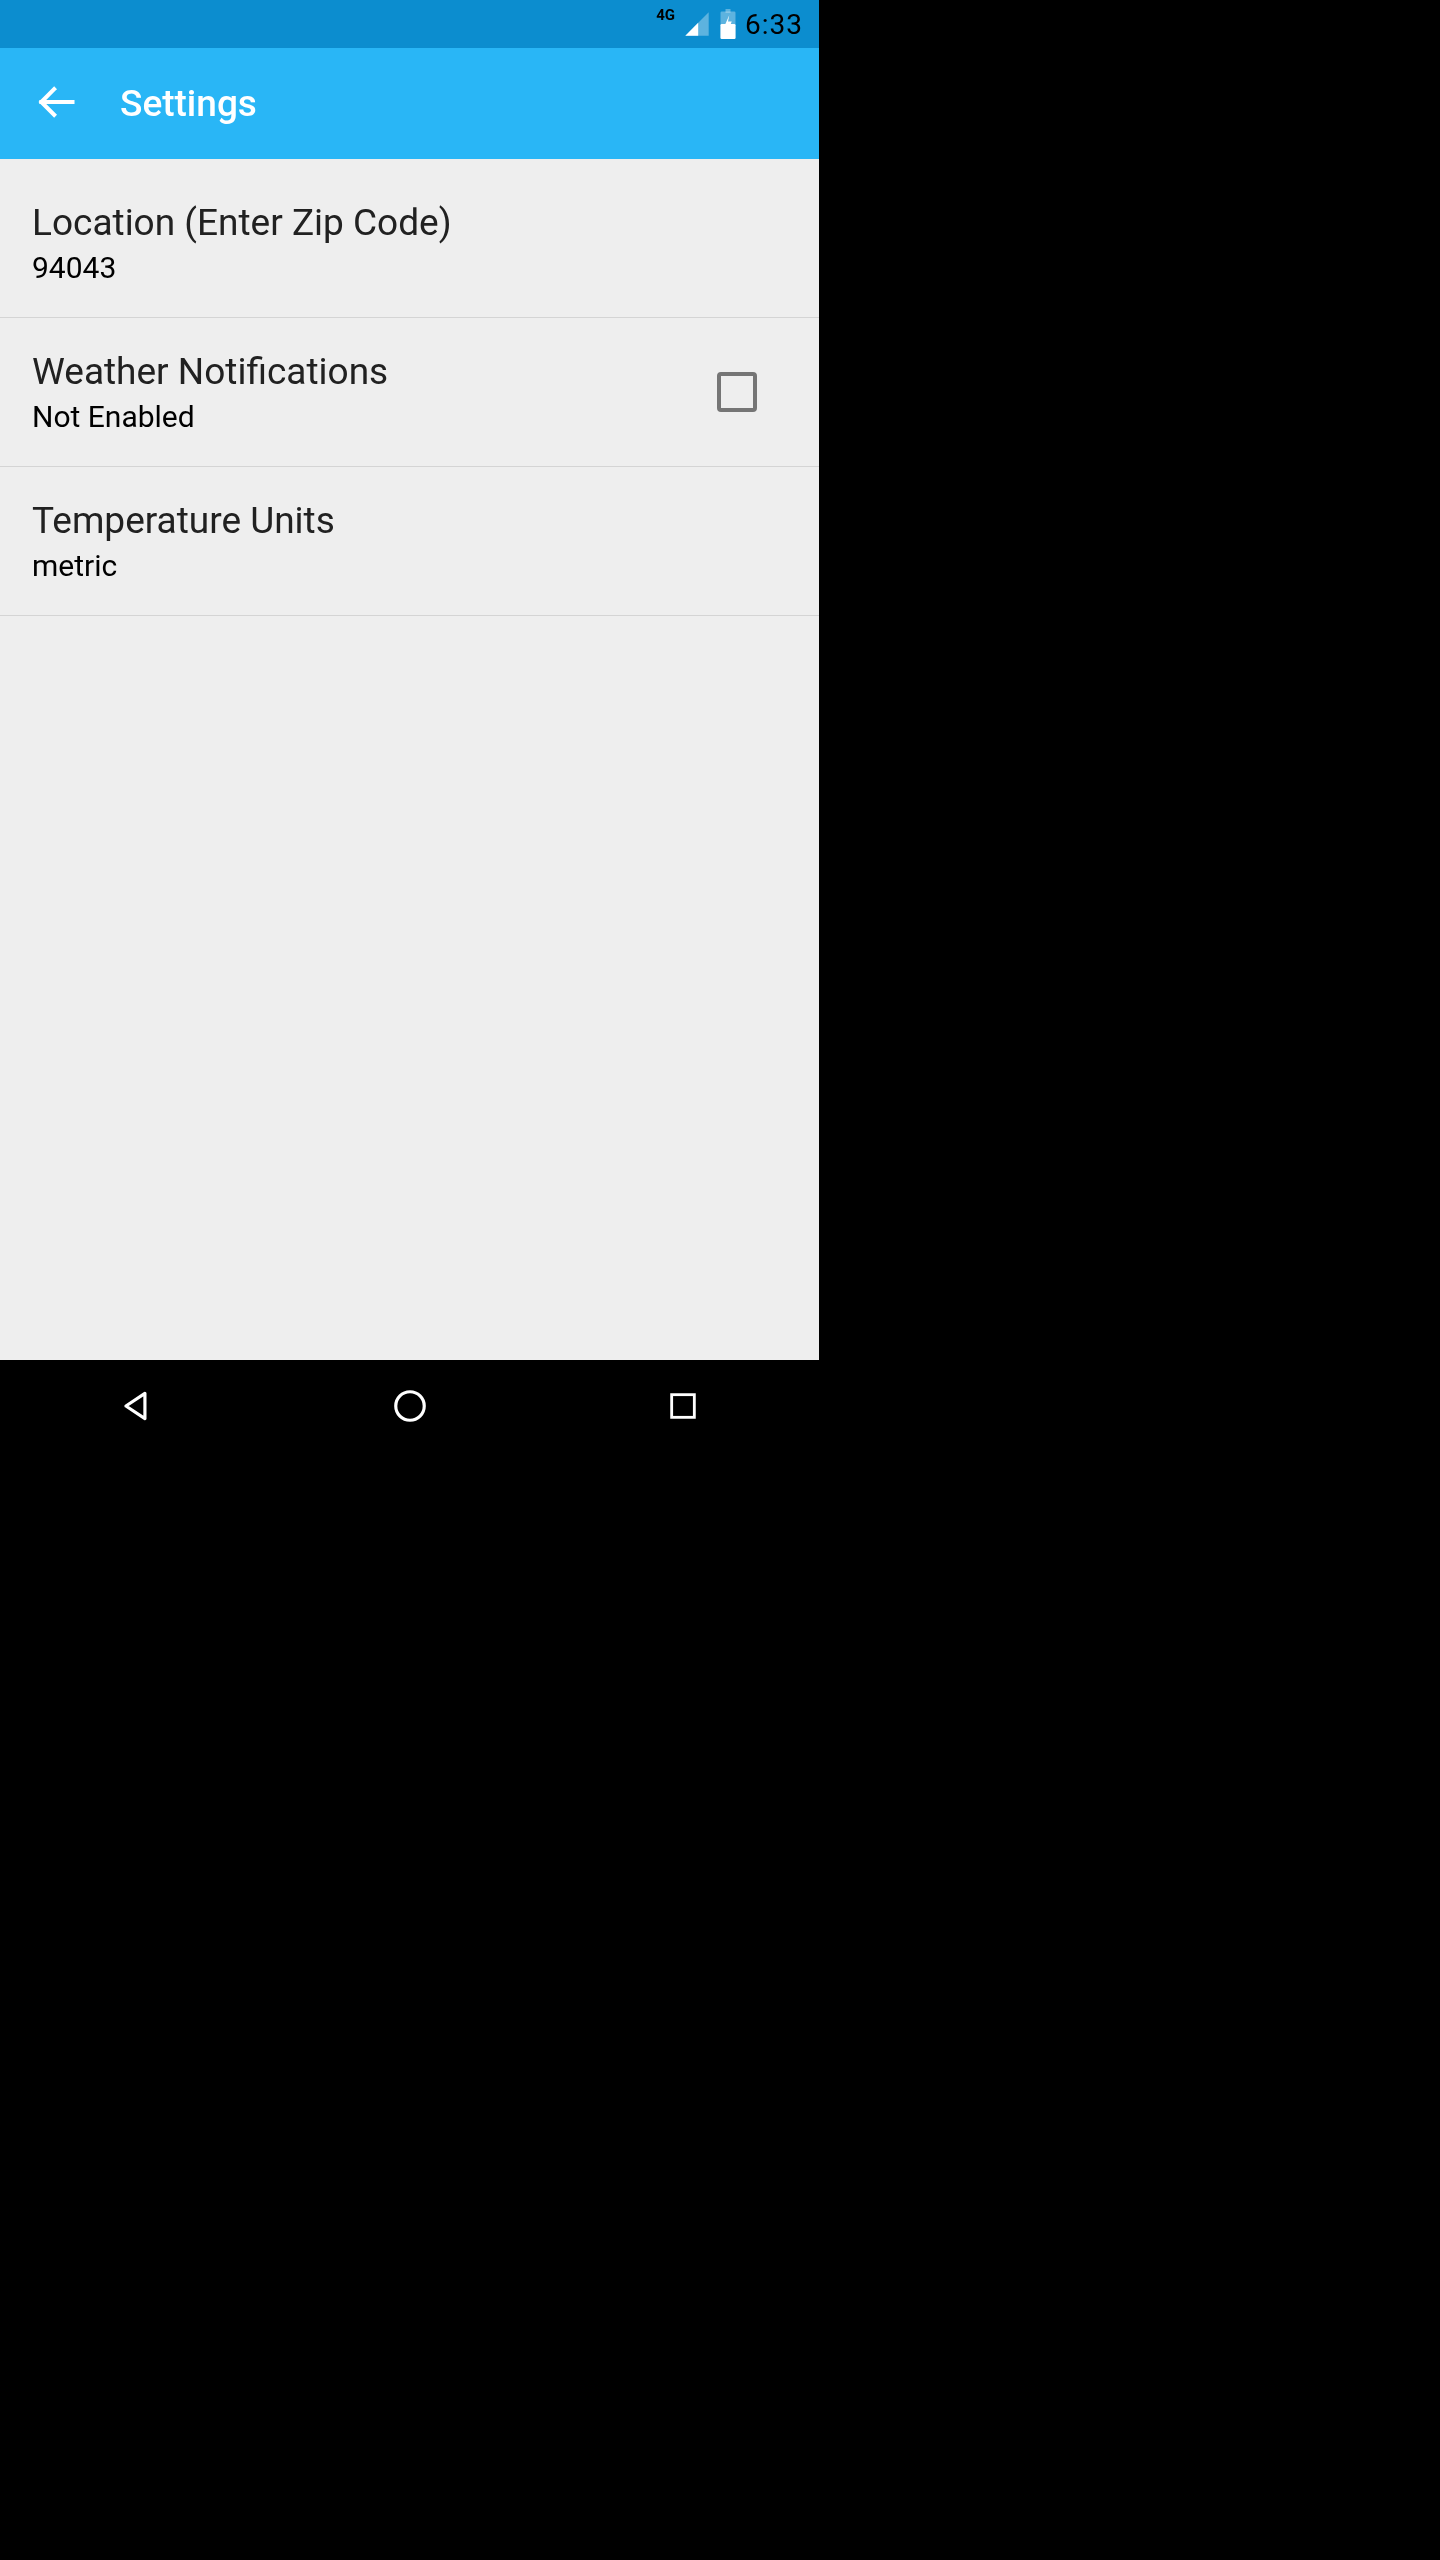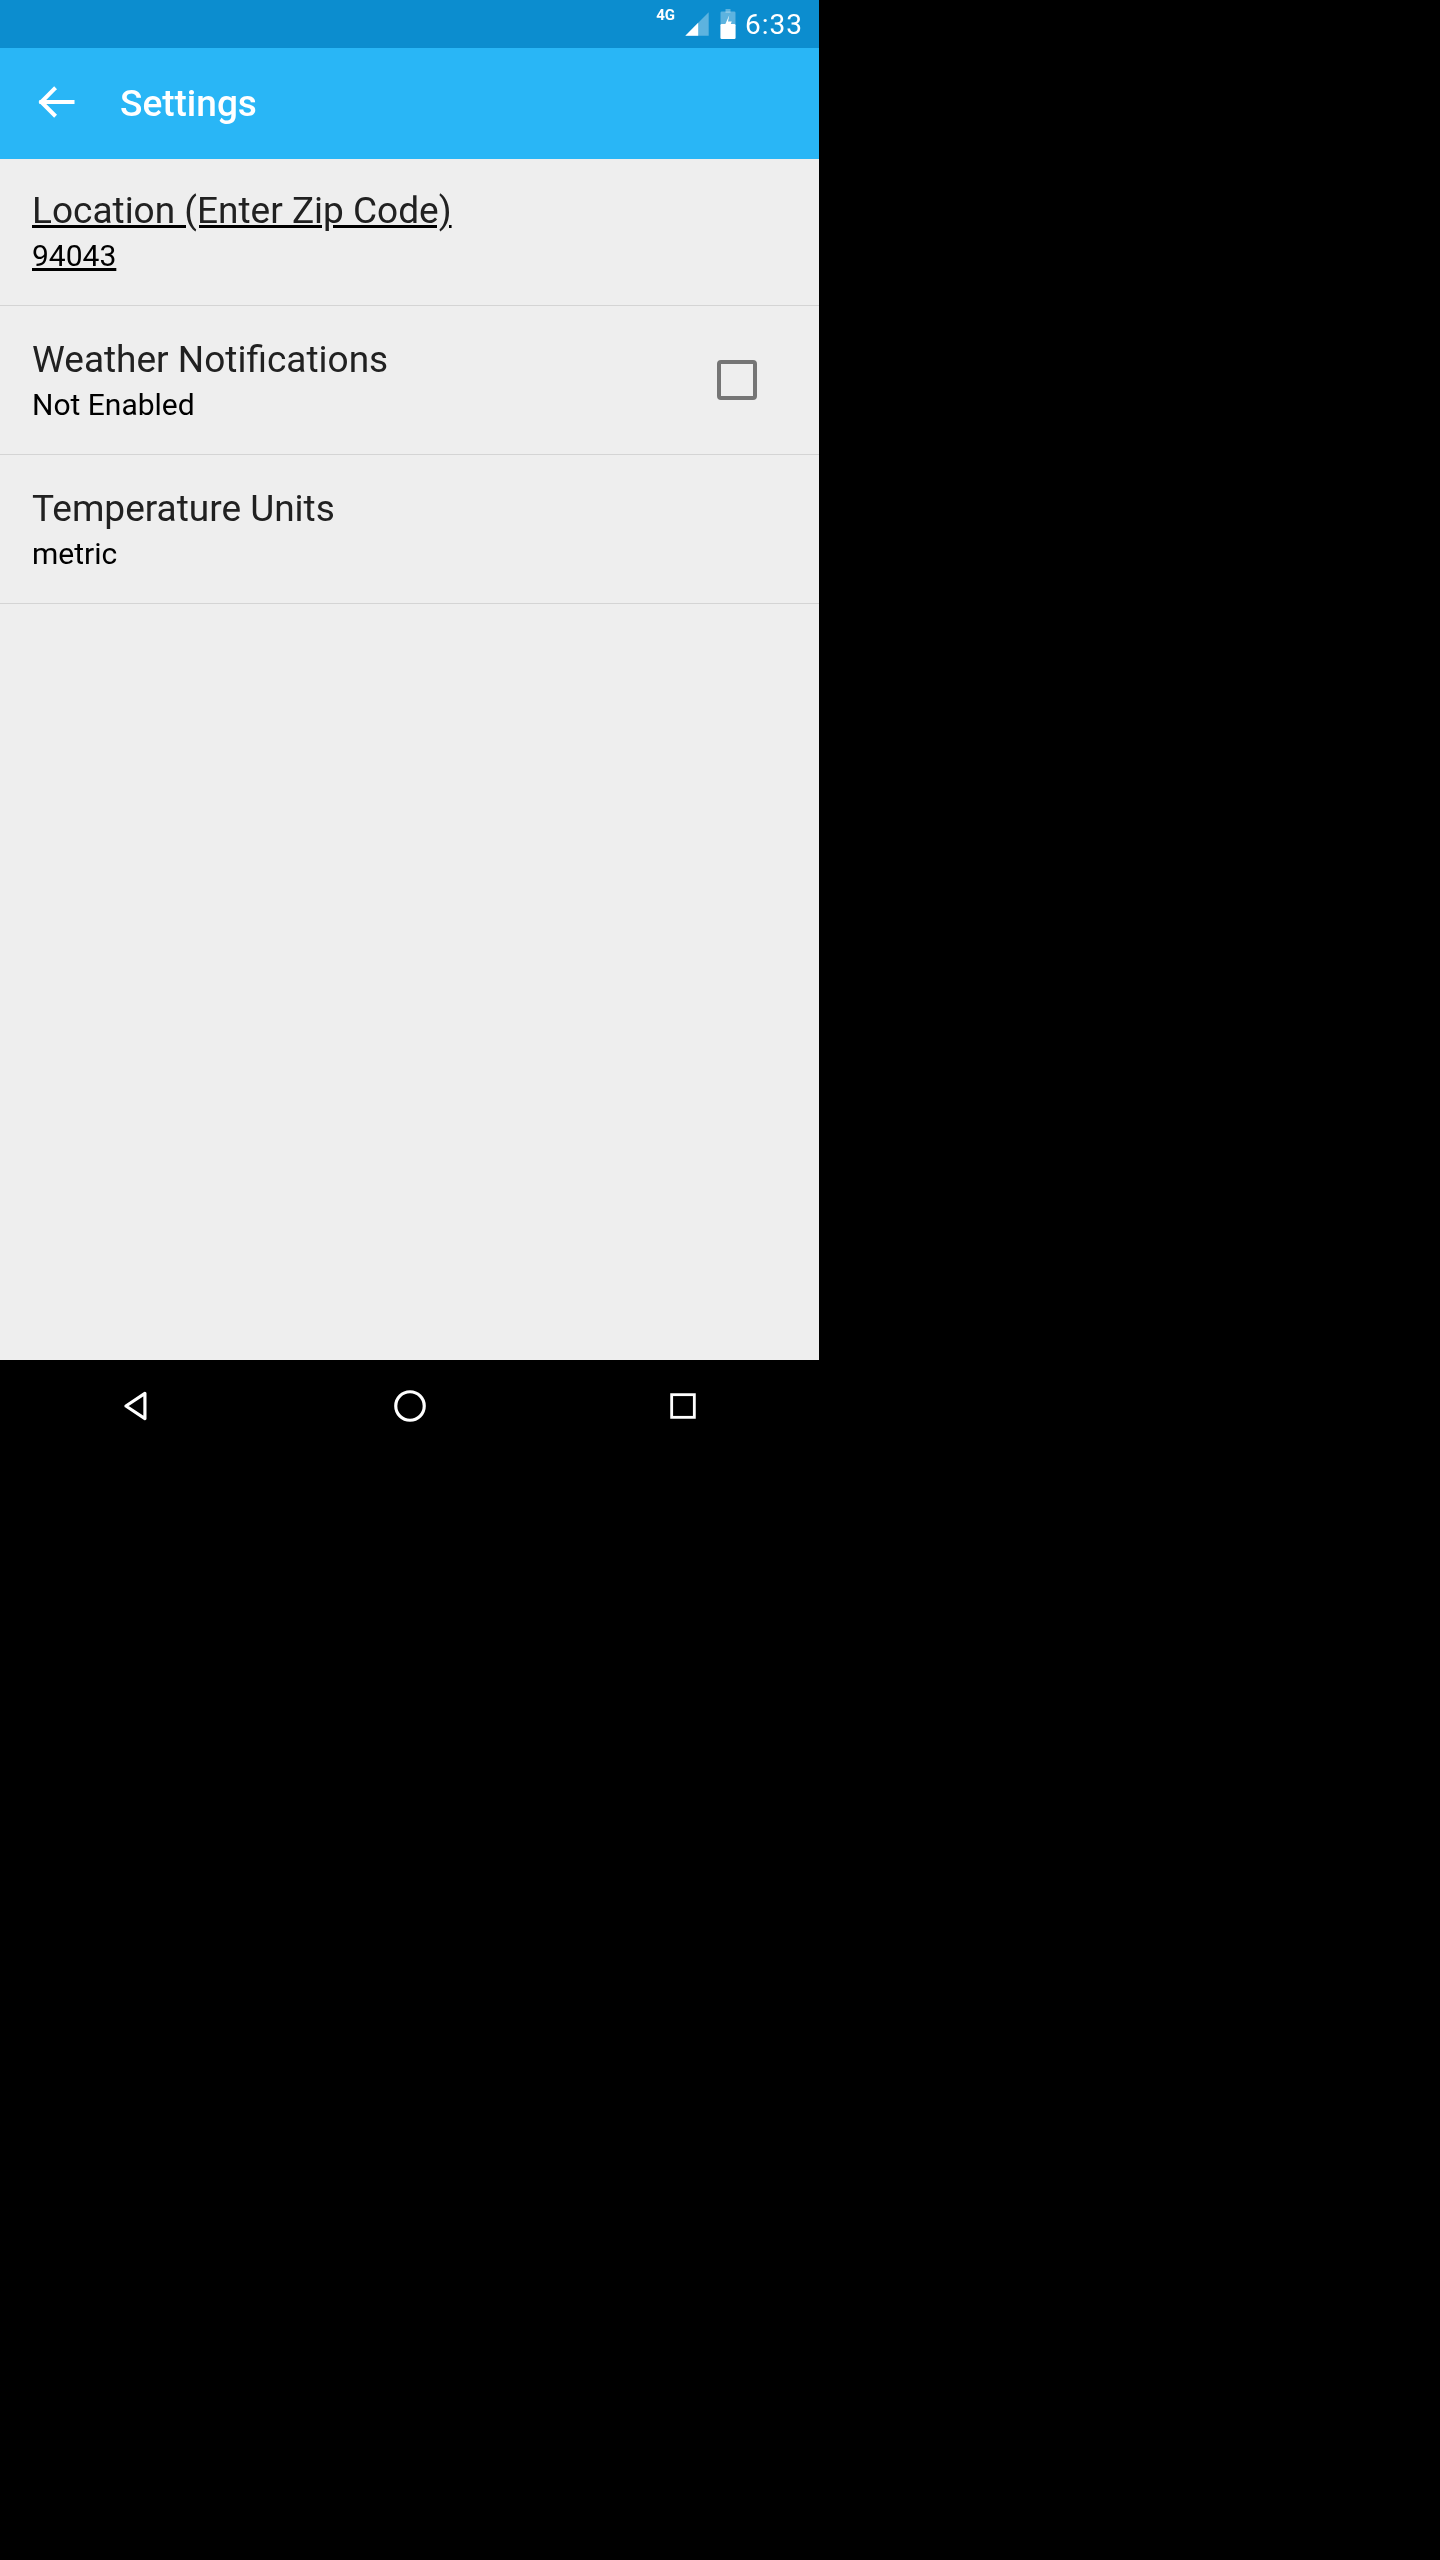--- a/index.html
+++ b/index.html
@@ -13,21 +13,21 @@
   .screen {
     width: 819px;
     height: 1456px;
     background: #000;
     position: relative;
   }
   .status-bar {
     width: 100%;
     height: 48px;
     background: #0c8dcf;
-    color: #ffffff;
+    color: #000000;
     display: flex;
     justify-content: flex-end;
     align-items: center;
     padding-right: 16px;
     font-size: 28px;
     gap: 8px;
   }
   .status-bar .net-label {
     font-size: 15px;
     font-weight: 700;
@@ -64,22 +64,21 @@
   }
   .setting-row {
     width: 100%;
     padding: 32px 32px 32px 32px;
     display: flex;
     align-items: center;
     justify-content: space-between;
     border-bottom: 1px solid #d4d4d4;
   }
   .setting-row:first-child {
-    padding-top: 30px;
-    text-decoration: underline;
+    padding-top: 42px;
   }
   .setting-text { display: flex; flex-direction: column; }
   .setting-title {
     font-size: 37px;
     color: #212121;
   }
   .setting-sub {
     font-size: 30px;
     color: #000000;
     margin-top: 6px;

